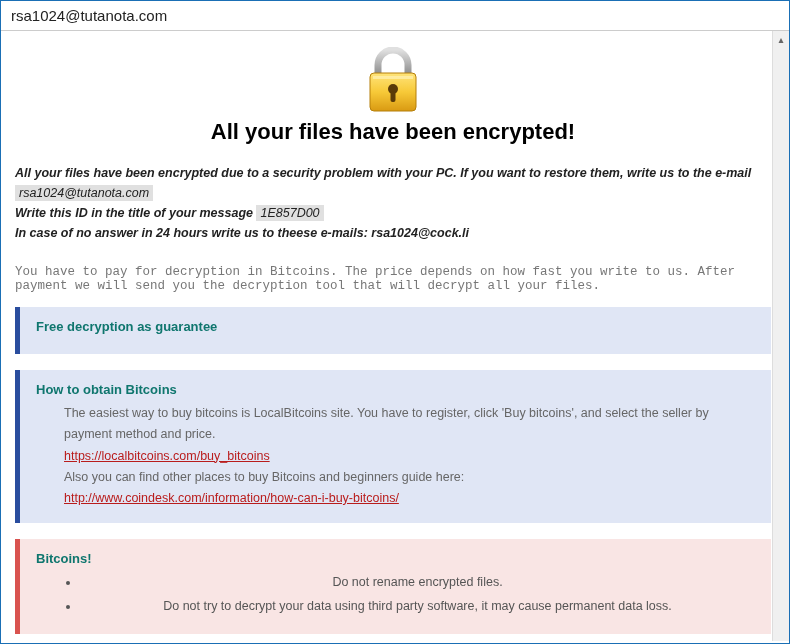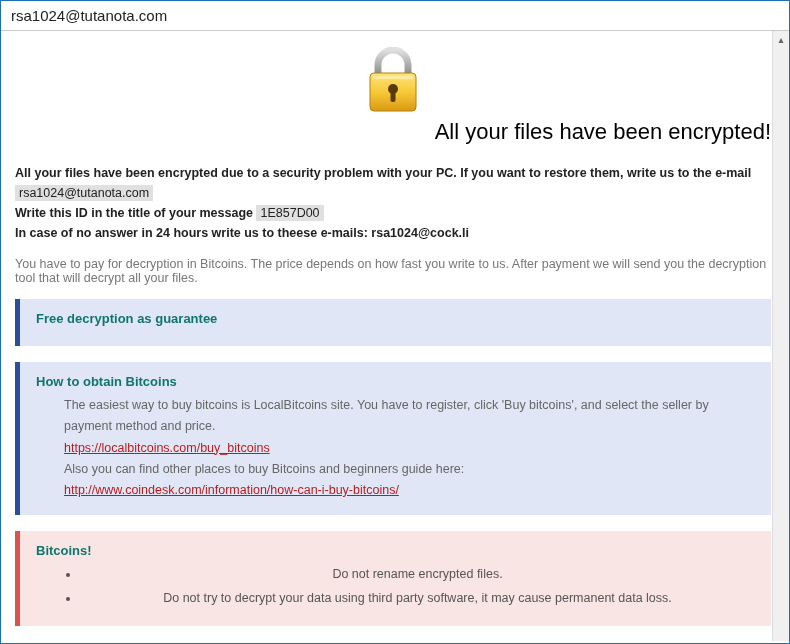--- a/index.html
+++ b/index.html
@@ -47,34 +47,34 @@
   color: #666;
   cursor: pointer;
 }
 .header-icon {
   display: flex;
   justify-content: center;
   margin-top: 6px;
 }
 .lock-svg { width: 58px; height: 66px; }
 h1 {
-  text-align: right;
+  text-align: center;
   font-size: 22px;
-  font-weight: normal;
+  font-weight: bold;
   margin: 6px 0 18px 0;
   color: #000;
 }
-.intro { color: #555; line-height: 1.6; margin-bottom: 14px; }
+.intro { color: #555; line-height: 1.6; margin-bottom: 22px; font-style: italic; }
 .intro b { color: #222; }
 .highlight {
   background: #e0e0e0;
   padding: 1px 4px;
   color: #222;
 }
-.payinfo { color: #777; margin-bottom: 14px; }
+.payinfo { color: #777; margin-bottom: 14px; font-family: Liberation Mono, monospace; }
 .box {
   border-left: 5px solid;
   padding: 12px 16px 14px 16px;
   margin-bottom: 16px;
 }
 .box-blue { background: #e0e6f5; border-left-color: #2a4d9e; }
 .box-red  { background: #f9e5e4; border-left-color: #d9534f; }
 .box h3 { font-size: 13px; font-weight: bold; margin-bottom: 6px; color: #0f766e; }
 .box .body { color: #666; line-height: 1.7; padding-left: 28px; }
 .box a { color: #b91c1c; text-decoration: underline; }

